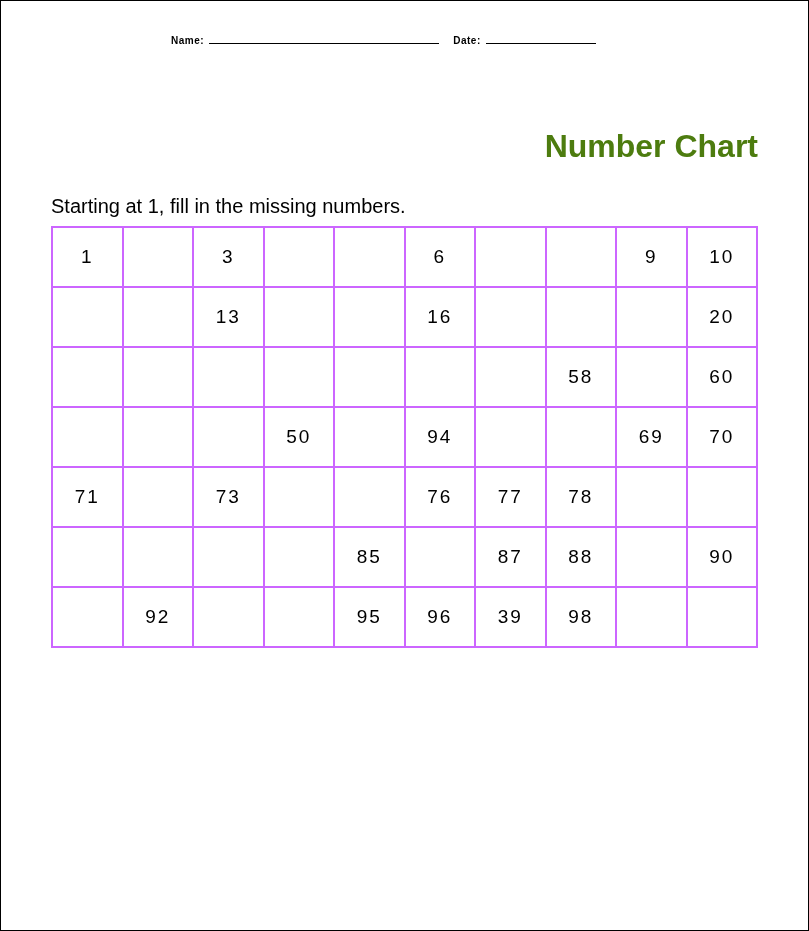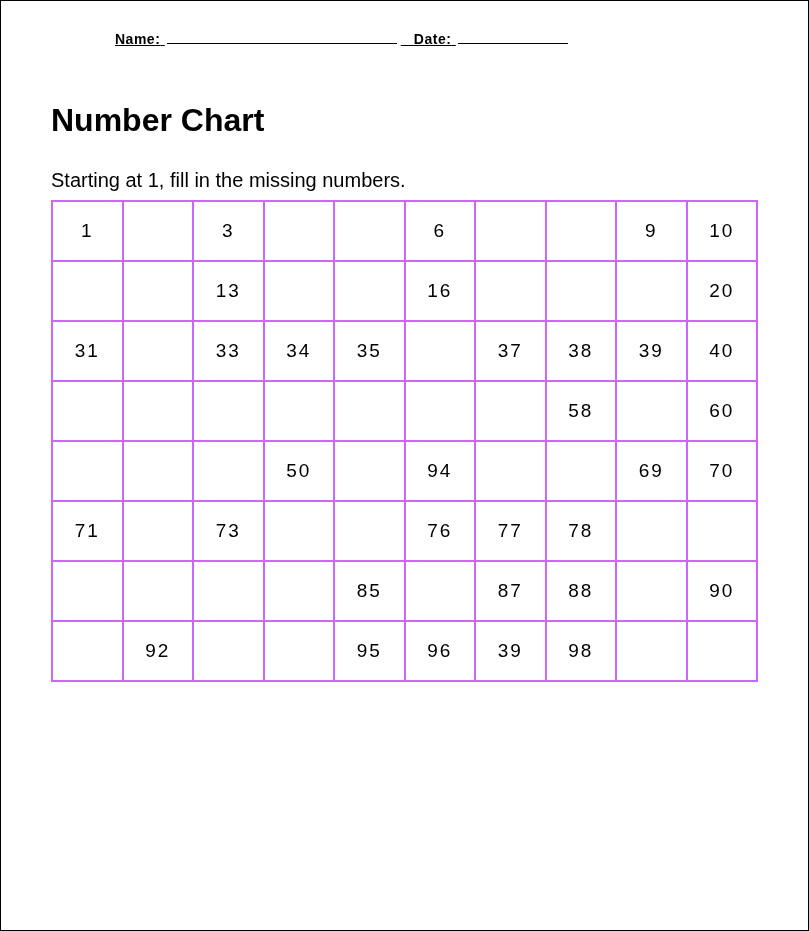--- a/index.html
+++ b/index.html
@@ -11,48 +11,47 @@
     height: 931px;
     box-sizing: border-box;
     border: 1px solid #000;
     position: relative;
   }
   .page {
     padding: 30px 50px 40px 50px;
   }
   .header-line {
     font-weight: bold;
-    font-size: 14px;
-    margin-left: 64px;
+    font-size: 10px;
+    margin-left: 120px;
     margin-top: 0;
     letter-spacing: 0.5px;
-    text-decoration: underline;
   }
   .header-line .blank-long {
     display: inline-block;
     border-bottom: 1px solid #000;
     width: 230px;
     vertical-align: baseline;
     margin: 0 4px 0 2px;
     height: 12px;
   }
   .header-line .blank-short {
     display: inline-block;
     border-bottom: 1px solid #000;
     width: 110px;
     vertical-align: baseline;
     margin: 0 0 0 2px;
     height: 12px;
   }
   .title {
-    color: #000000;
-    text-align: left;
+    color: #4d7c0f;
+    text-align: right;
     font-weight: bold;
     font-size: 32px;
-    margin: 55px 0 30px 0;
+    margin: 82px 0 30px 0;
   }
   .instruction {
     font-size: 20px;
     color: #000;
     margin: 0 0 8px 0;
   }
   table.number-grid {
     border-collapse: collapse;
     width: 100%;
     table-layout: fixed;
@@ -102,32 +101,20 @@
           <td></td>
           <td></td>
           <td>13</td>
           <td></td>
           <td></td>
           <td>16</td>
           <td></td>
           <td></td>
           <td></td>
           <td>20</td>
-        </tr>
-        <tr>
-          <td>31</td>
-          <td></td>
-          <td>33</td>
-          <td>34</td>
-          <td>35</td>
-          <td></td>
-          <td>37</td>
-          <td>38</td>
-          <td>39</td>
-          <td>40</td>
         </tr>
         <tr>
           <td></td>
           <td></td>
           <td></td>
           <td></td>
           <td></td>
           <td></td>
           <td></td>
           <td>58</td>

